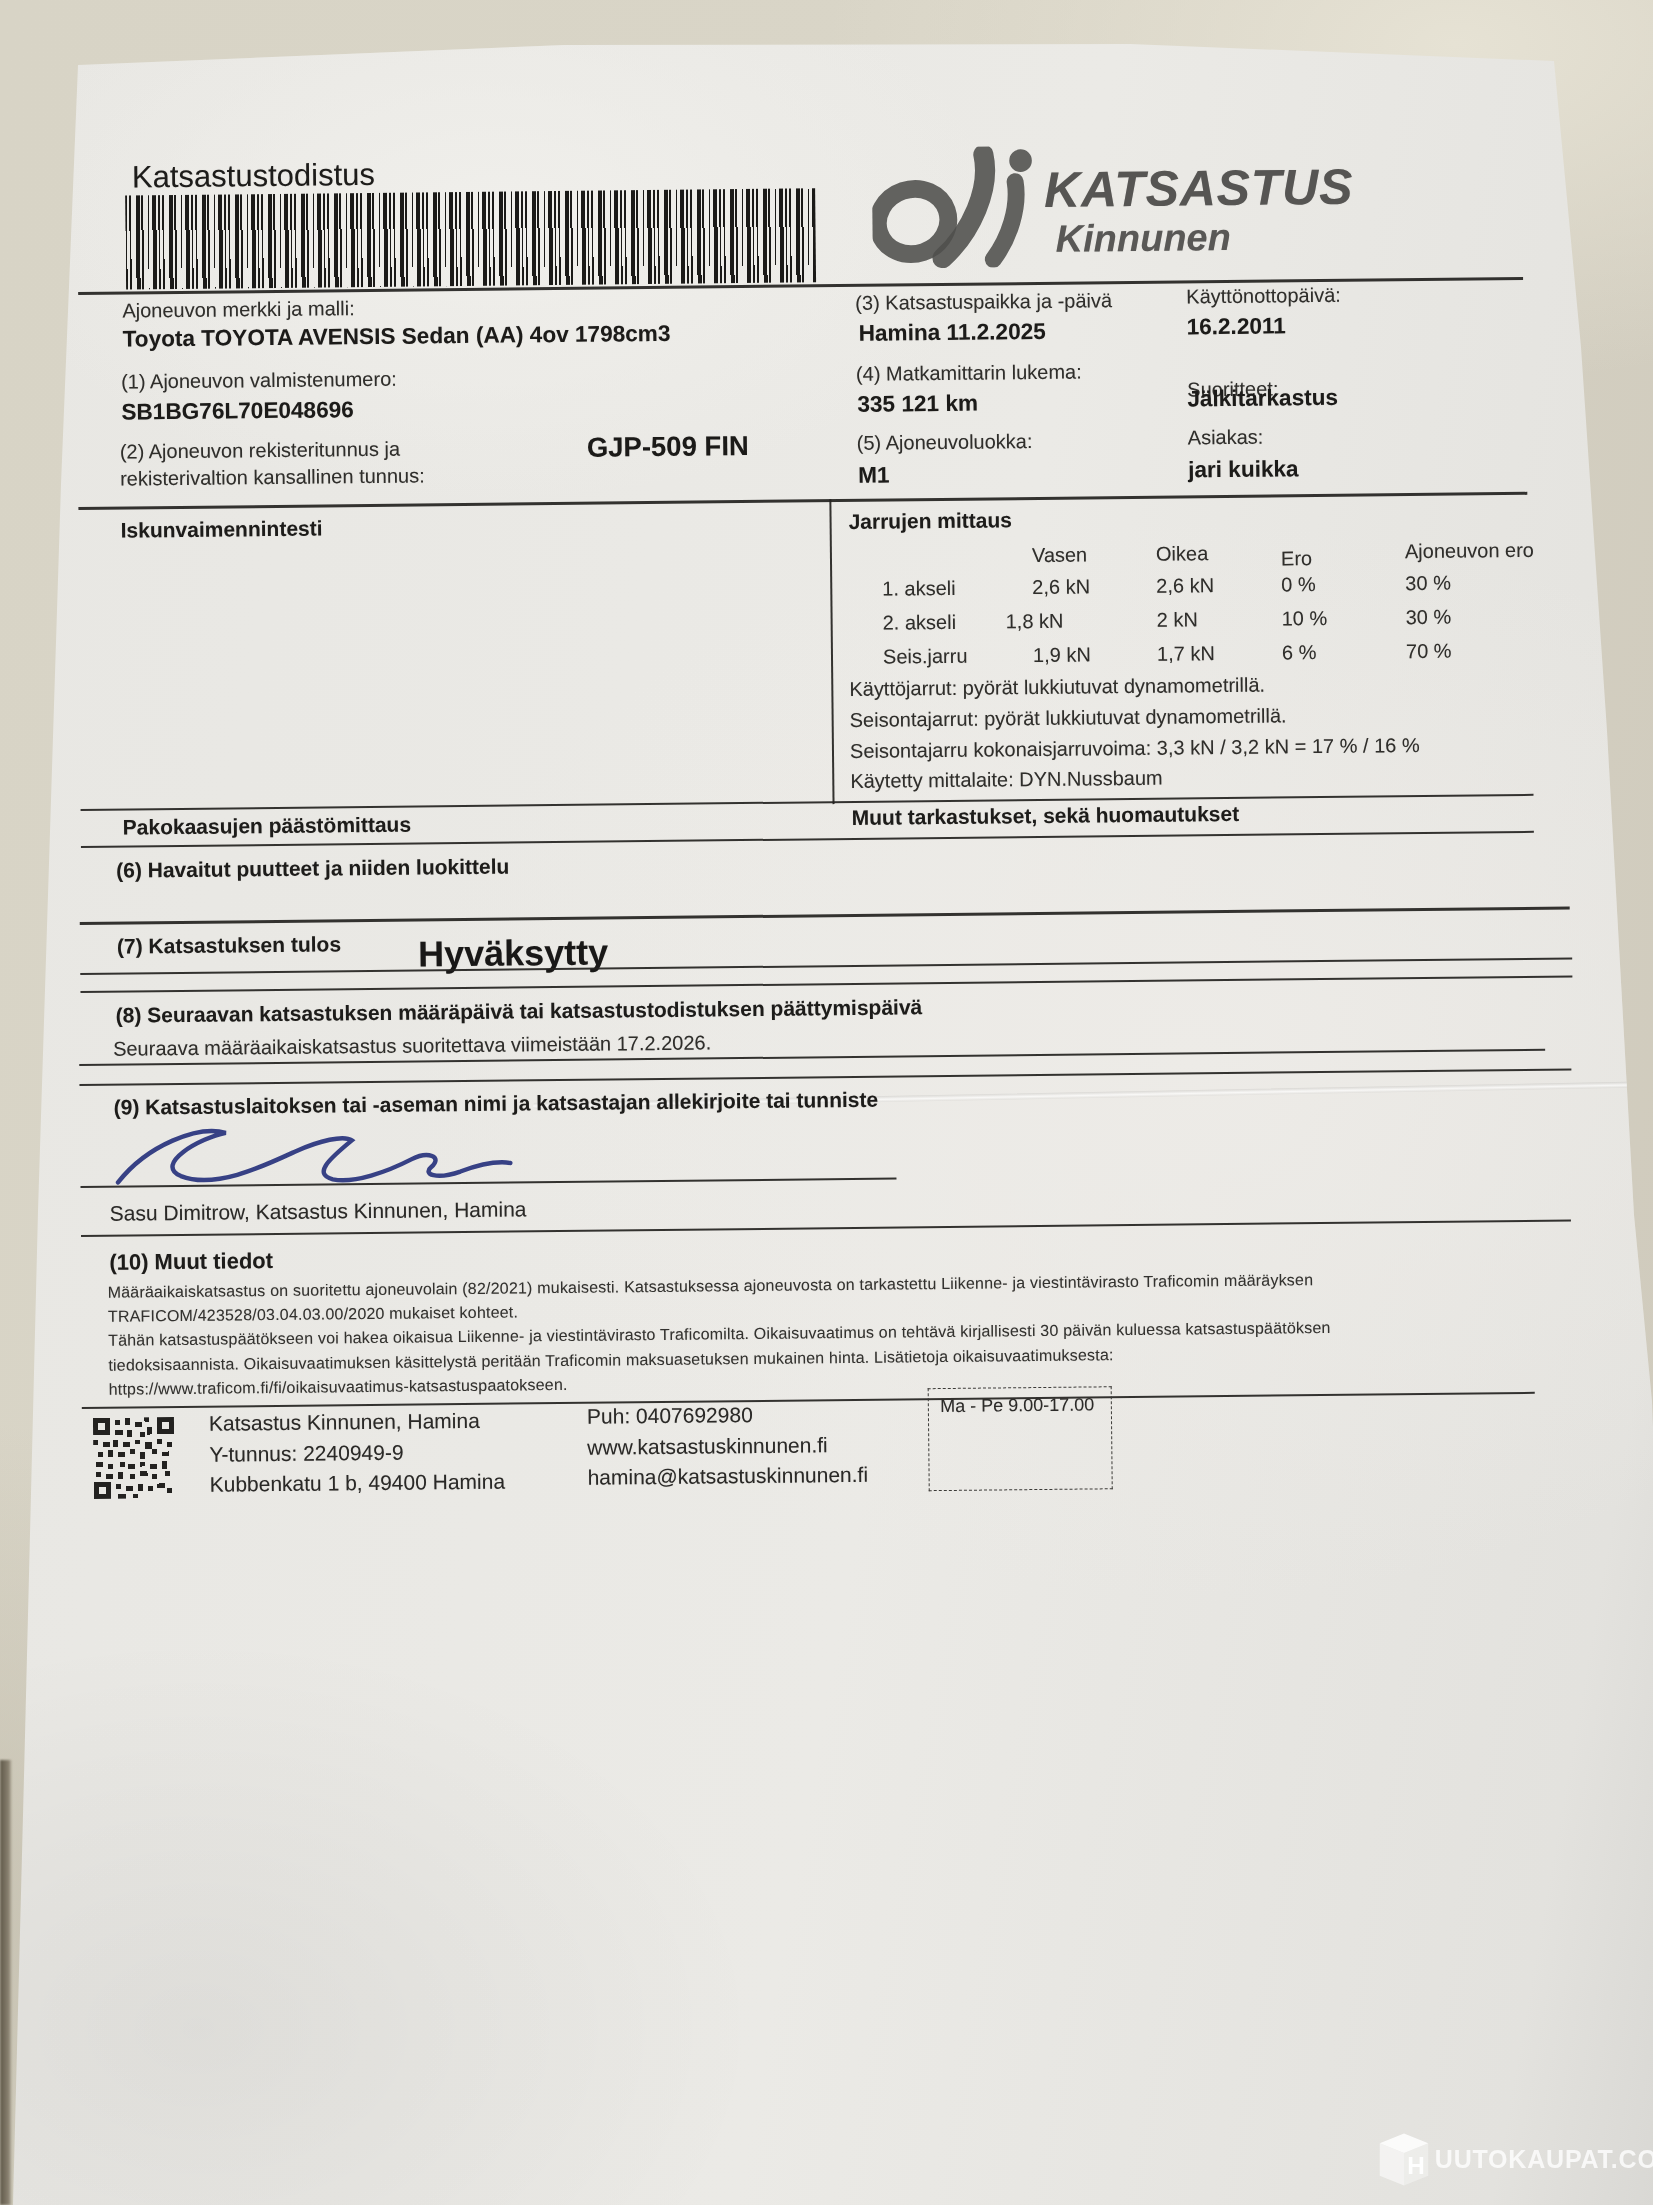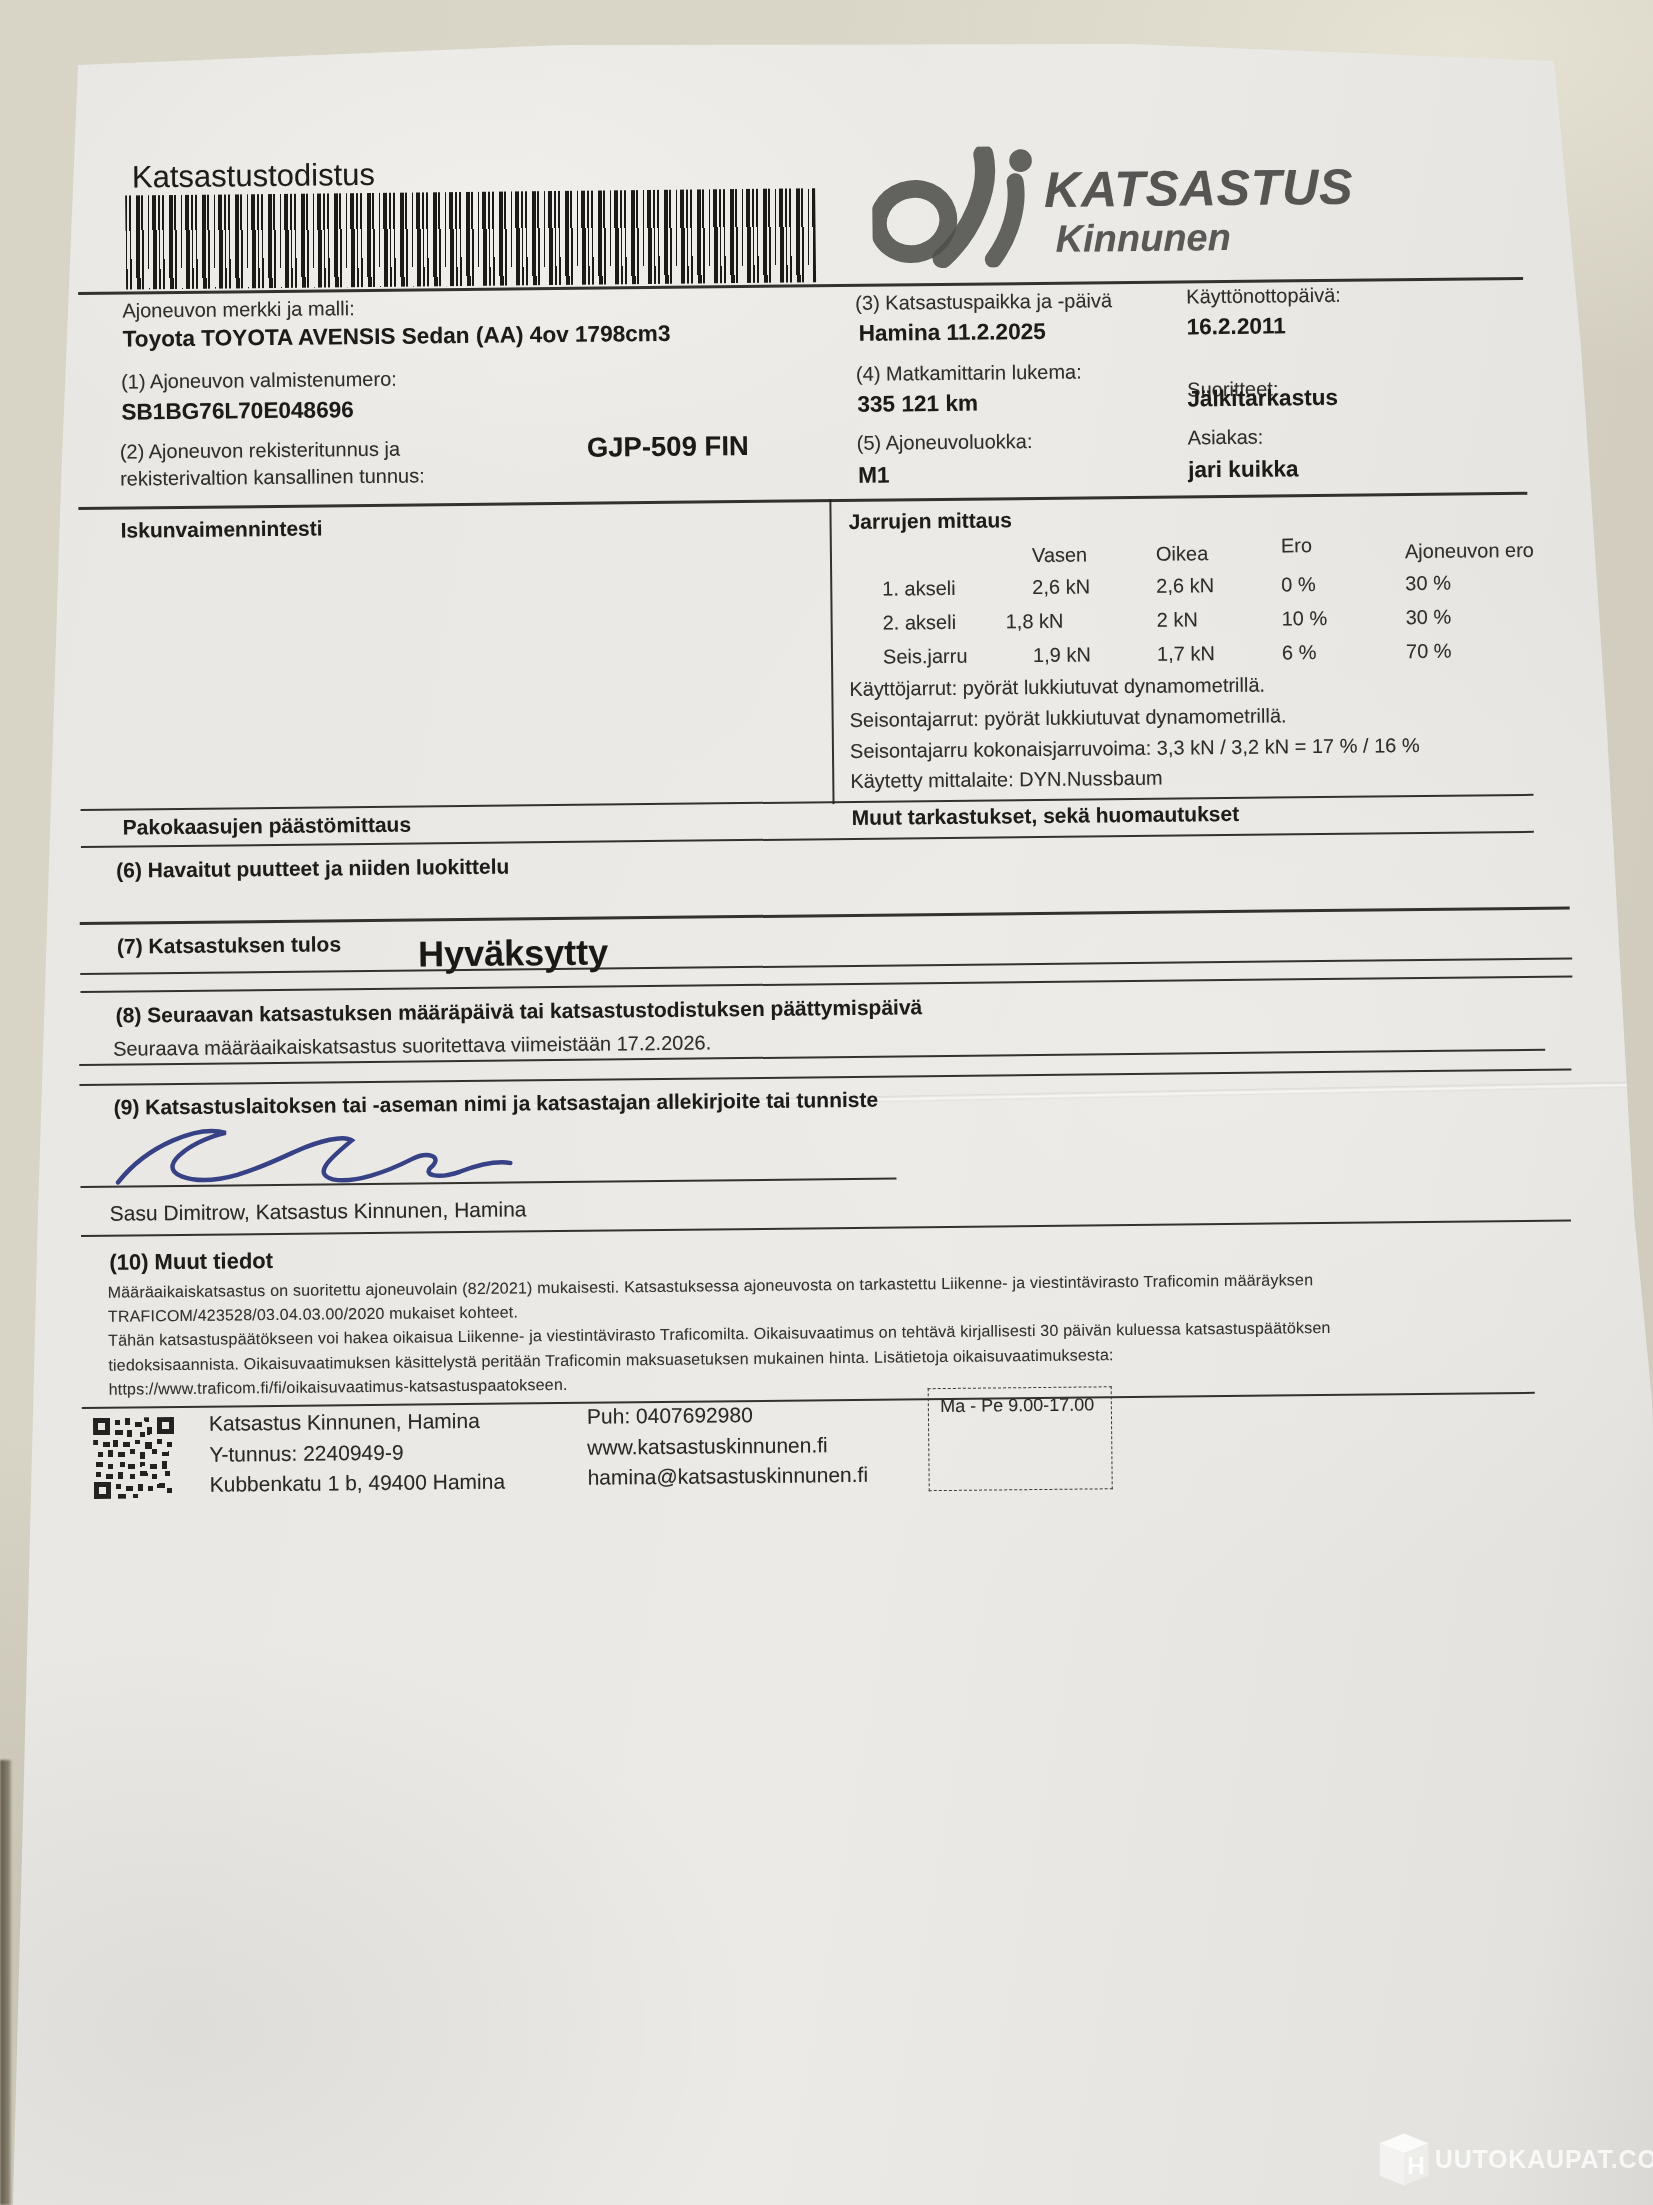--- a/index.html
+++ b/index.html
@@ -109,21 +109,21 @@
     <div class="lbl" style="left:1189px;top:438px;">Asiakas:</div>
     <div class="val" style="left:1189px;top:469px;">jari kuikka</div>
 
     <div class="ln" style="left:79px;top:507px;width:1449px;height:3.2px;"></div>
     <div class="ln" style="left:830px;top:507px;width:2.4px;height:305px;"></div>
     <div class="hd" style="left:121px;top:519px;">Iskunvaimennintesti</div>
     <div class="hd" style="left:849px;top:518px;">Jarrujen mittaus</div>
 
     <div class="lbl" style="left:1032px;top:554px;">Vasen</div>
     <div class="lbl" style="left:1156px;top:554px;">Oikea</div>
-    <div class="lbl" style="left:1281px;top:547px;">Ero</div>
+    <div class="lbl" style="left:1281px;top:560px;">Ero</div>
     <div class="lbl" style="left:1405px;top:554px;">Ajoneuvon ero</div>
 
     <div class="lbl" style="left:882px;top:586px;">1. akseli</div>
     <div class="lbl" style="left:1032px;top:586px;">2,6 kN</div>
     <div class="lbl" style="left:1156px;top:586px;">2,6 kN</div>
     <div class="lbl" style="left:1281px;top:586px;">0 %</div>
     <div class="lbl" style="left:1405px;top:586px;">30 %</div>
 
     <div class="lbl" style="left:882px;top:620px;">2. akseli</div>
     <div class="lbl" style="left:1005px;top:620px;">1,8 kN</div>

